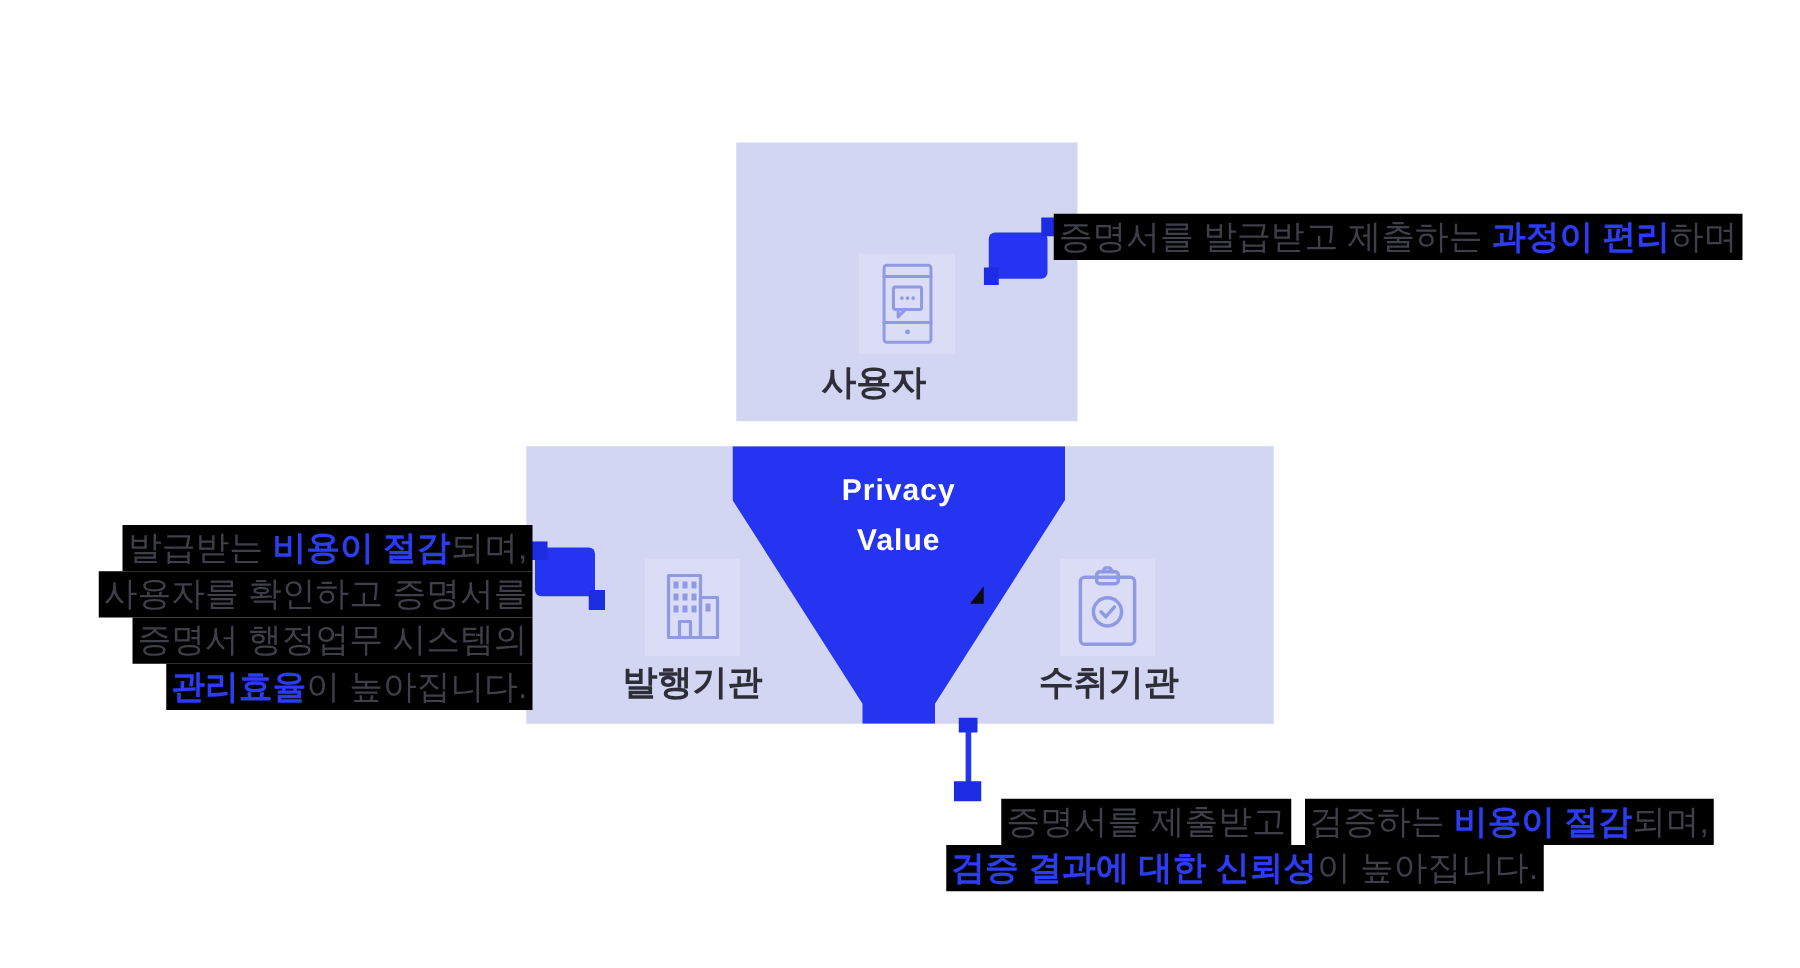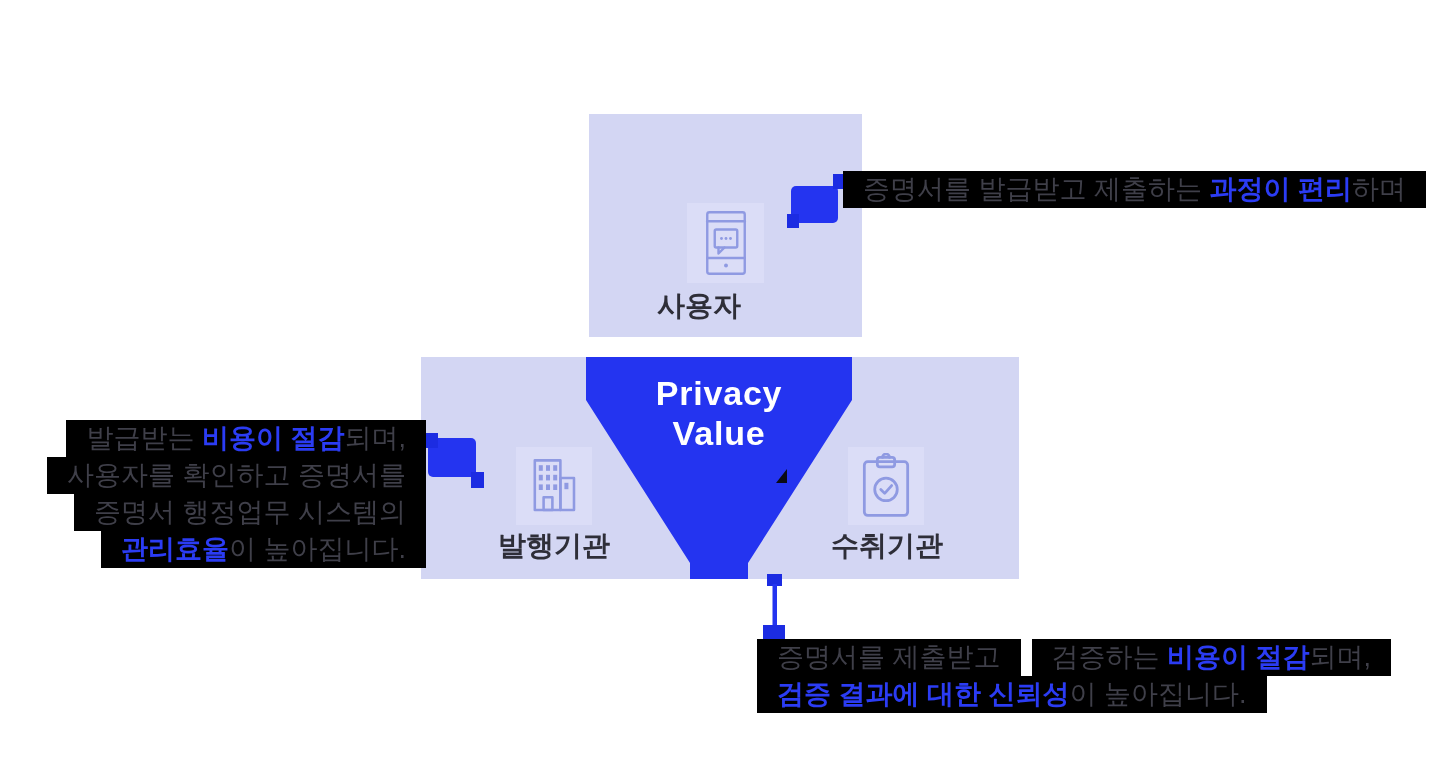--- a/index.html
+++ b/index.html
@@ -19,38 +19,38 @@
   .tile-issuer{left:516px;top:447px;width:76px;height:78px;}
   .tile-receiver{left:848px;top:447px;width:76px;height:78px;}
   .panel-label{position:absolute;font-size:28px;font-weight:600;color:var(--label);
     text-align:center;white-space:nowrap;}
   .label-user{left:589px;top:287px;width:220px;}
   .label-issuer{left:495px;top:527px;width:118px;}
   .label-receiver{left:828px;top:527px;width:118px;}
   .funnel-svg{position:absolute;left:586px;top:357px;}
   .funnel-svg polygon{fill:var(--accent);}
   .funnel-text{position:absolute;left:586px;top:373px;width:266px;text-align:center;
-    color:var(--funnel-text);font-size:34px;font-weight:600;line-height:40px;letter-spacing:0.8px;}
+    color:var(--funnel-text);font-size:24px;font-weight:600;line-height:40px;letter-spacing:0.8px;}
   .cursor-triangle{position:absolute;left:776px;top:469px;width:0;height:0;
     border-left:11px solid transparent;border-bottom:14px solid var(--cursor);}
   .connector{position:absolute;}
   .connector .big{fill:var(--accent);}
   .connector .small{fill:var(--accent-dark);}
   .conn-user{left:787px;top:173px;}
   .conn-issuer{left:423px;top:433px;}
   .conn-receiver{left:763px;top:574px;}
   .ann{position:absolute;font-size:27px;line-height:37px;font-weight:500;color:var(--body-text);
     display:flex;flex-direction:column;}
   .ann.left-align{align-items:flex-start;}
   .ann.right-align{align-items:flex-end;text-align:right;}
   .ann-user{left:843px;top:171px;}
   .ann-issuer{right:1014px;top:420px;}
   .ann-receiver{left:757px;top:639px;}
-  .ann .row{display:flex;gap:11px;}
-  .txt{background:var(--text-bg);padding:0 20px;white-space:nowrap;display:inline-block;}
+  .ann .row{display:flex;gap:11px;margin-left:44px;}
+  .txt{background:var(--text-bg);padding:0 4px;white-space:nowrap;display:inline-block;}
   .txt span{white-space:pre;}
   .hl{color:var(--highlight);font-weight:700;}
   .icon{display:block;}
   .icon .st{stroke:var(--icon-stroke);stroke-width:3.2;fill:none;stroke-linecap:round;stroke-linejoin:round;}
   .icon .fl{fill:var(--icon-stroke);stroke:none;}
 </style>
 </head>
 <body>
 
 <div class="canvas">

